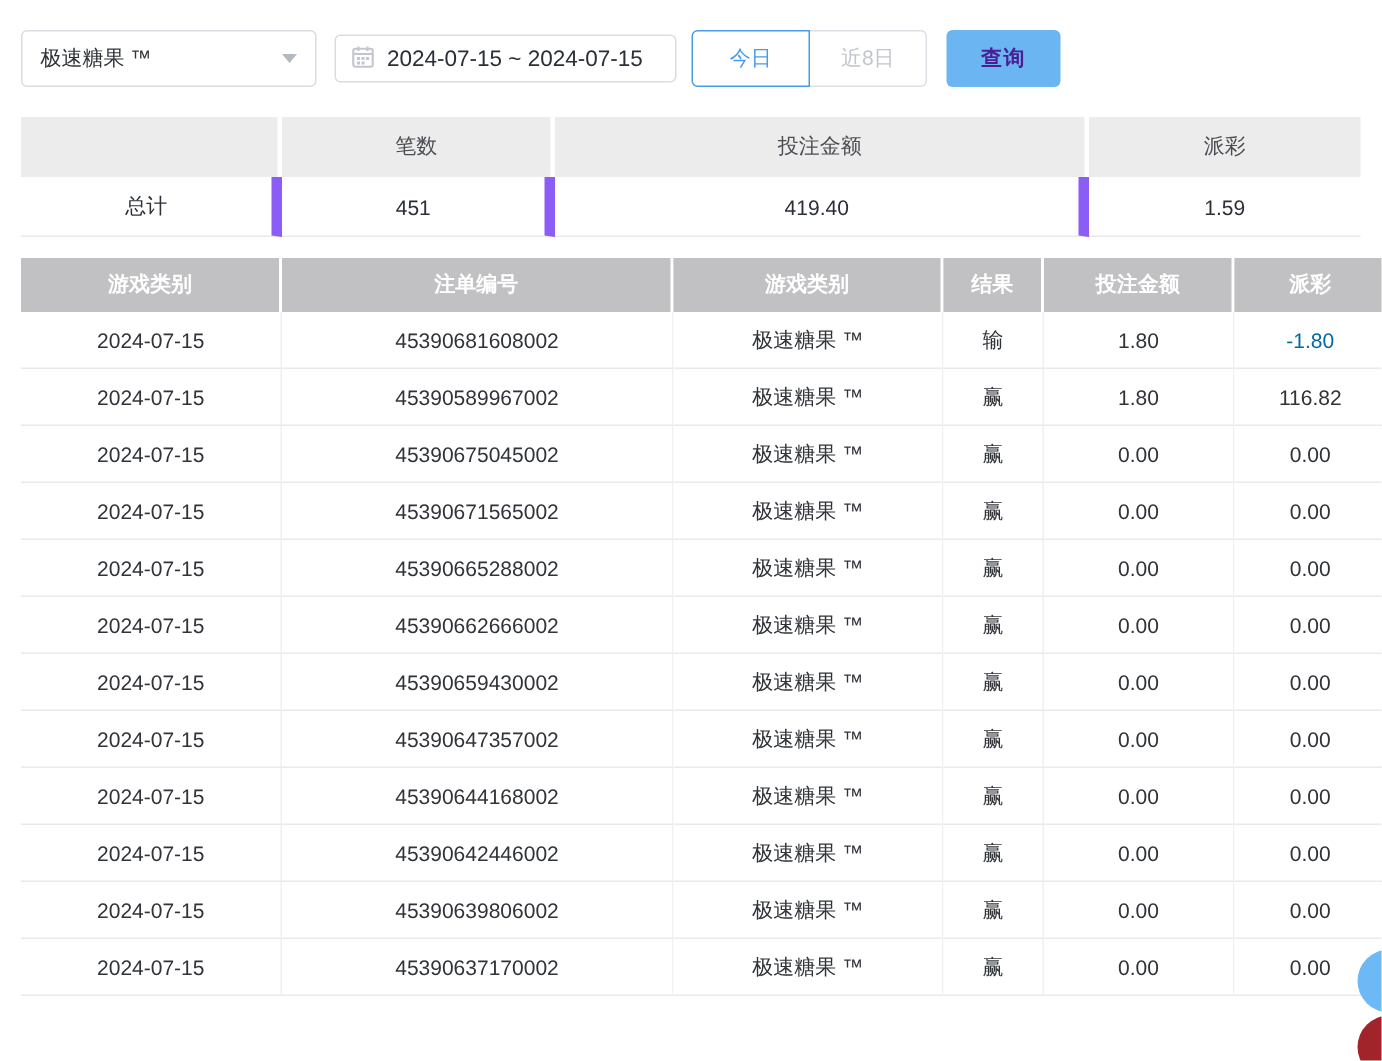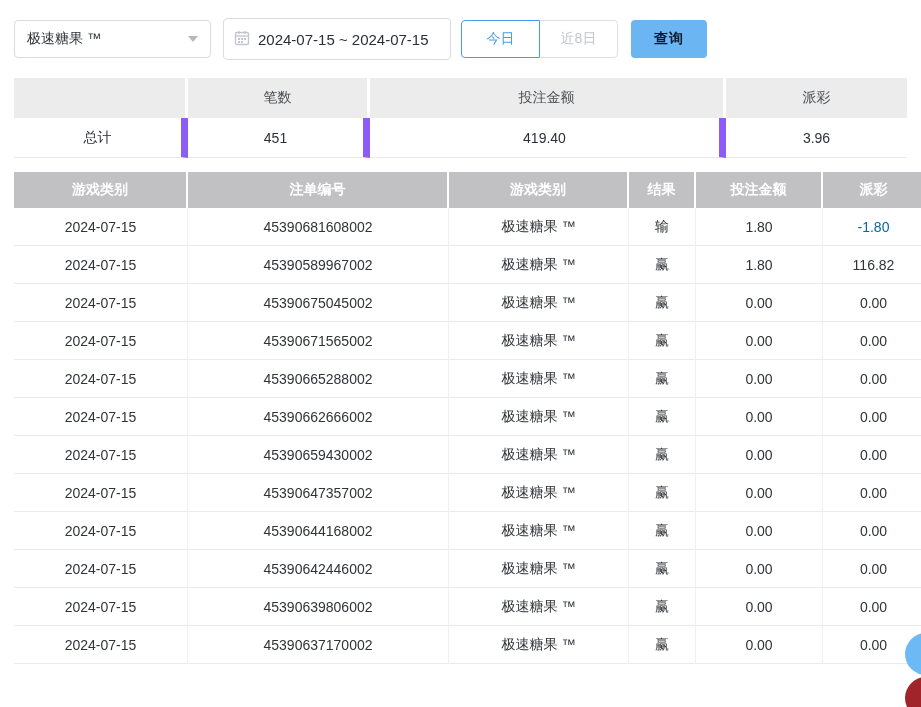--- a/index.html
+++ b/index.html
@@ -24,37 +24,37 @@
   .select-box {
     width:197px; height:38px; border:1px solid #d9dce1; border-radius:4px;
     display:flex; align-items:center; justify-content:space-between;
     padding:0 12px; background:#fff; cursor:pointer; color:#2f3338; font-size:14px;
   }
   .caret-down {
     width:0; height:0; border-left:5px solid transparent; border-right:5px solid transparent;
     border-top:6px solid #b4b8bf;
   }
   .date-box {
-    margin-left:12px; width:228px; height:42px; border:1px solid #d9dce1; border-radius:4px;
+    margin-left:12px; width:228px; height:32px; border:1px solid #d9dce1; border-radius:4px;
     display:flex; align-items:center; padding:0 10px; gap:8px; background:#fff; cursor:pointer;
   }
   .date-text { color:#2b2f36; font-size:15px; white-space:nowrap; }
   .btn-group { display:flex; margin-left:10px; }
   .qbtn {
     height:38px; min-width:79px; padding:0 10px; background:#fff;
     border:1px solid #dcdfe4; color:#c2c6cc; font-size:14px;
     display:flex; align-items:center; justify-content:center; cursor:pointer;
   }
   .qbtn + .qbtn { margin-left:-1px; }
   .qbtn:first-child { border-radius:4px 0 0 4px; }
   .qbtn:last-child  { border-radius:0 4px 4px 0; }
   .qbtn.active { border-color:#4a9ce8; color:#4a9ce8; position:relative; z-index:1; }
   .query-btn {
     margin-left:13px; width:76px; height:38px; border:none; border-radius:4px;
-    background:#6ab5f2; color:#0f172a; font-size:14px; font-weight:700; cursor:pointer;
+    background:#6ab5f2; color:#4c1d95; font-size:14px; font-weight:700; cursor:pointer;
     font-family:inherit; letter-spacing:1px;
   }
 
   
   table { border-collapse:separate; border-spacing:0; width:893px; table-layout:fixed; }
   td, th { text-align:center; vertical-align:middle; font-weight:400; overflow:hidden; white-space:nowrap; }
 
   .summary-table { margin-top:20px; }
   .summary-table th {
     background:#ececec; height:40px; color:#4a4d52; font-size:14px;
@@ -135,21 +135,21 @@
         <th class="s-col1">笔数</th>
         <th class="s-col2">投注金额</th>
         <th class="s-col3">派彩</th>
       </tr>
     </thead>
     <tbody>
       <tr>
         <td>总计</td>
         <td>451</td>
         <td>419.40</td>
-        <td>3.96</td>
+        <td>1.59</td>
       </tr>
     </tbody>
   </table>
 
   <table class="bet-table">
     <thead>
       <tr>
         <th class="b-col0">游戏类别</th>
         <th class="b-col1">注单编号</th>
         <th class="b-col2">游戏类别</th>

